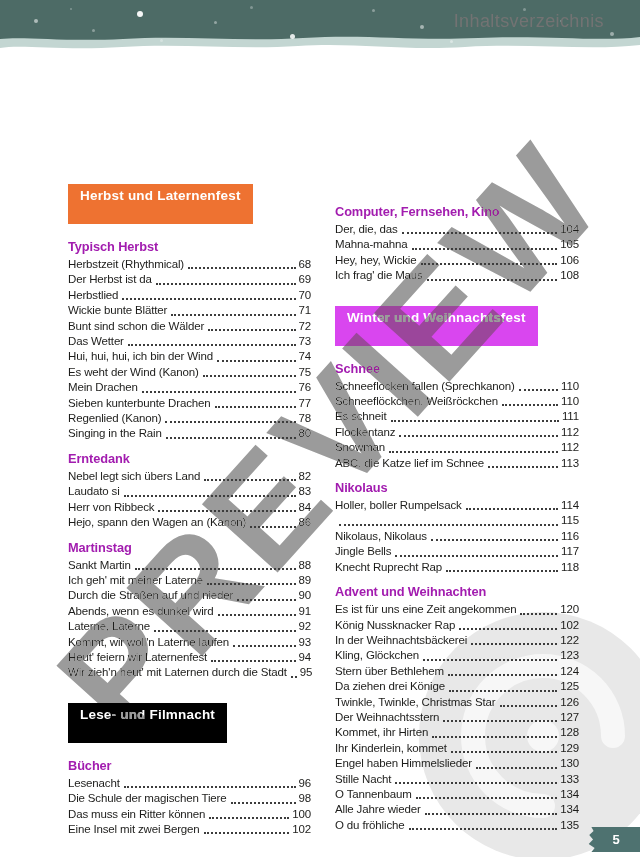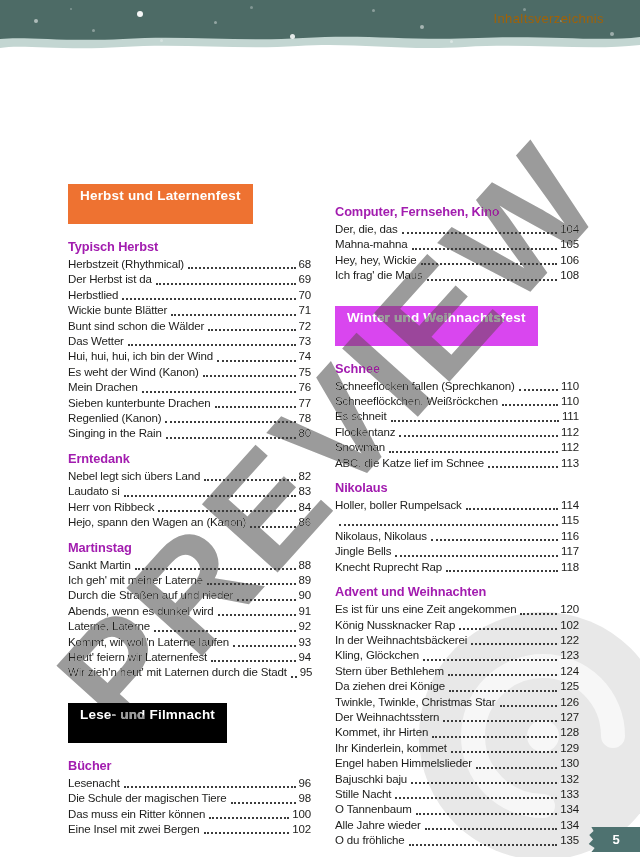--- a/index.html
+++ b/index.html
@@ -9,21 +9,21 @@
     background:#ffffff;
     overflow:hidden;
     font-family:"Liberation Sans", sans-serif;
     color:#1d1d1b;
   }
   
   .header{position:absolute;left:0;top:0;width:640px;height:64px;z-index:6;}
   .header svg{display:block;}
   .header-title{
     position:absolute;top:11px;right:36px;
-    font-size:13px;letter-spacing:.4px;color:#a16207;
+    font-size:18px;letter-spacing:.4px;color:#737373;
   }
   .snow-dot{position:absolute;border-radius:50%;background:#ffffff;}
   
   .col{position:absolute;z-index:2;}
   .col-left {left:68px; top:184px;width:243px;}
   .col-right{left:335px;top:196px;width:244px;}
   .badge{
     display:inline-block;
     color:#fff;font-weight:bold;font-size:13.5px;
     padding:4px 12px 21px 12px;
@@ -358,25 +358,20 @@
         </div>
         <div class="toc-row">
           <span class="toc-title">Ihr Kinderlein, kommet</span>
           <span class="toc-leader"></span>
           <span class="toc-page">129</span>
         </div>
         <div class="toc-row">
           <span class="toc-title">Engel haben Himmelslieder</span>
           <span class="toc-leader"></span>
           <span class="toc-page">130</span>
-        </div>
-        <div class="toc-row">
-          <span class="toc-title">Bajuschki baju</span>
-          <span class="toc-leader"></span>
-          <span class="toc-page">132</span>
         </div>
         <div class="toc-row">
           <span class="toc-title">Stille Nacht</span>
           <span class="toc-leader"></span>
           <span class="toc-page">133</span>
         </div>
         <div class="toc-row">
           <span class="toc-title">O Tannenbaum</span>
           <span class="toc-leader"></span>
           <span class="toc-page">134</span>

